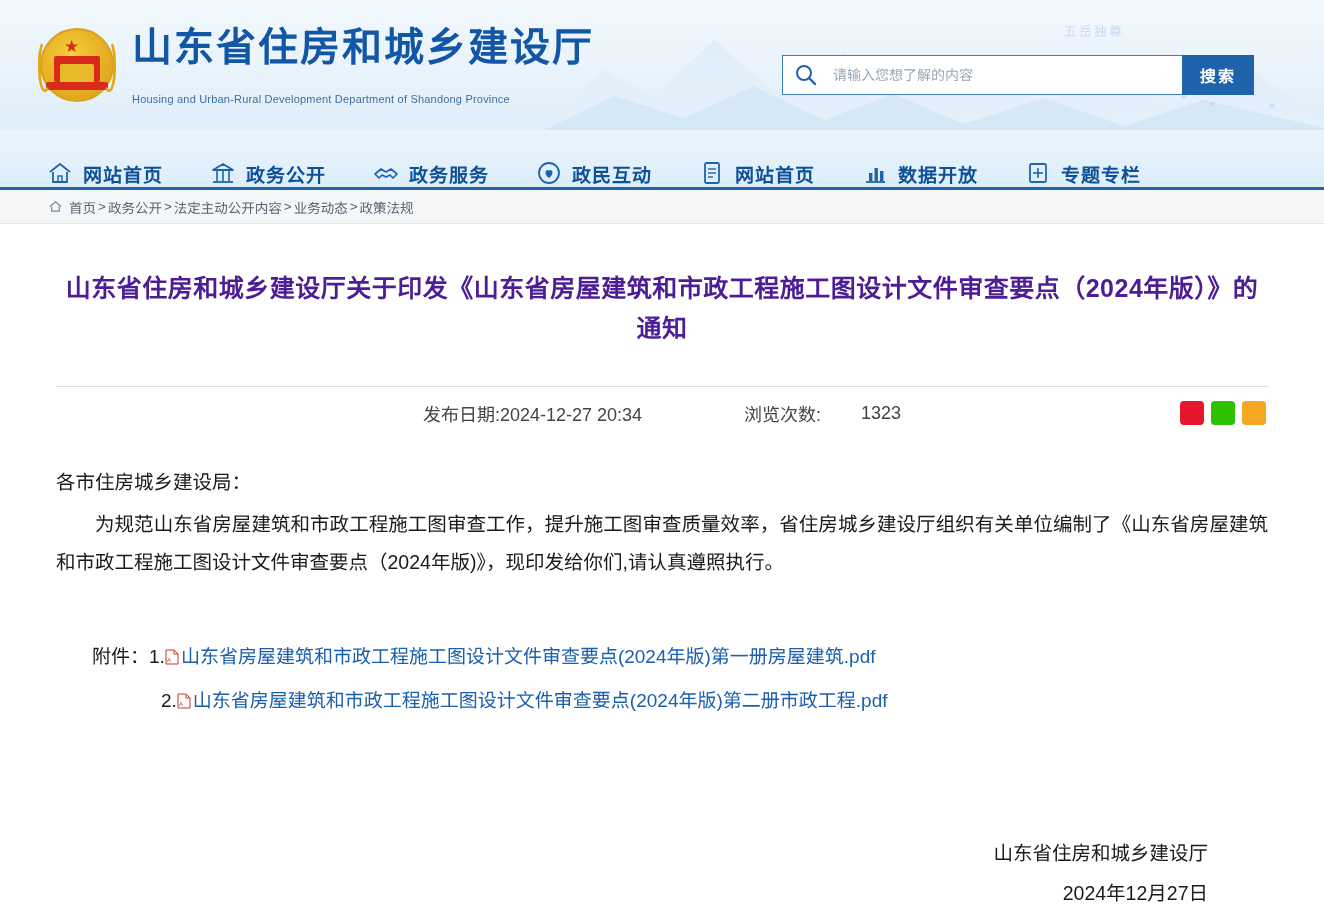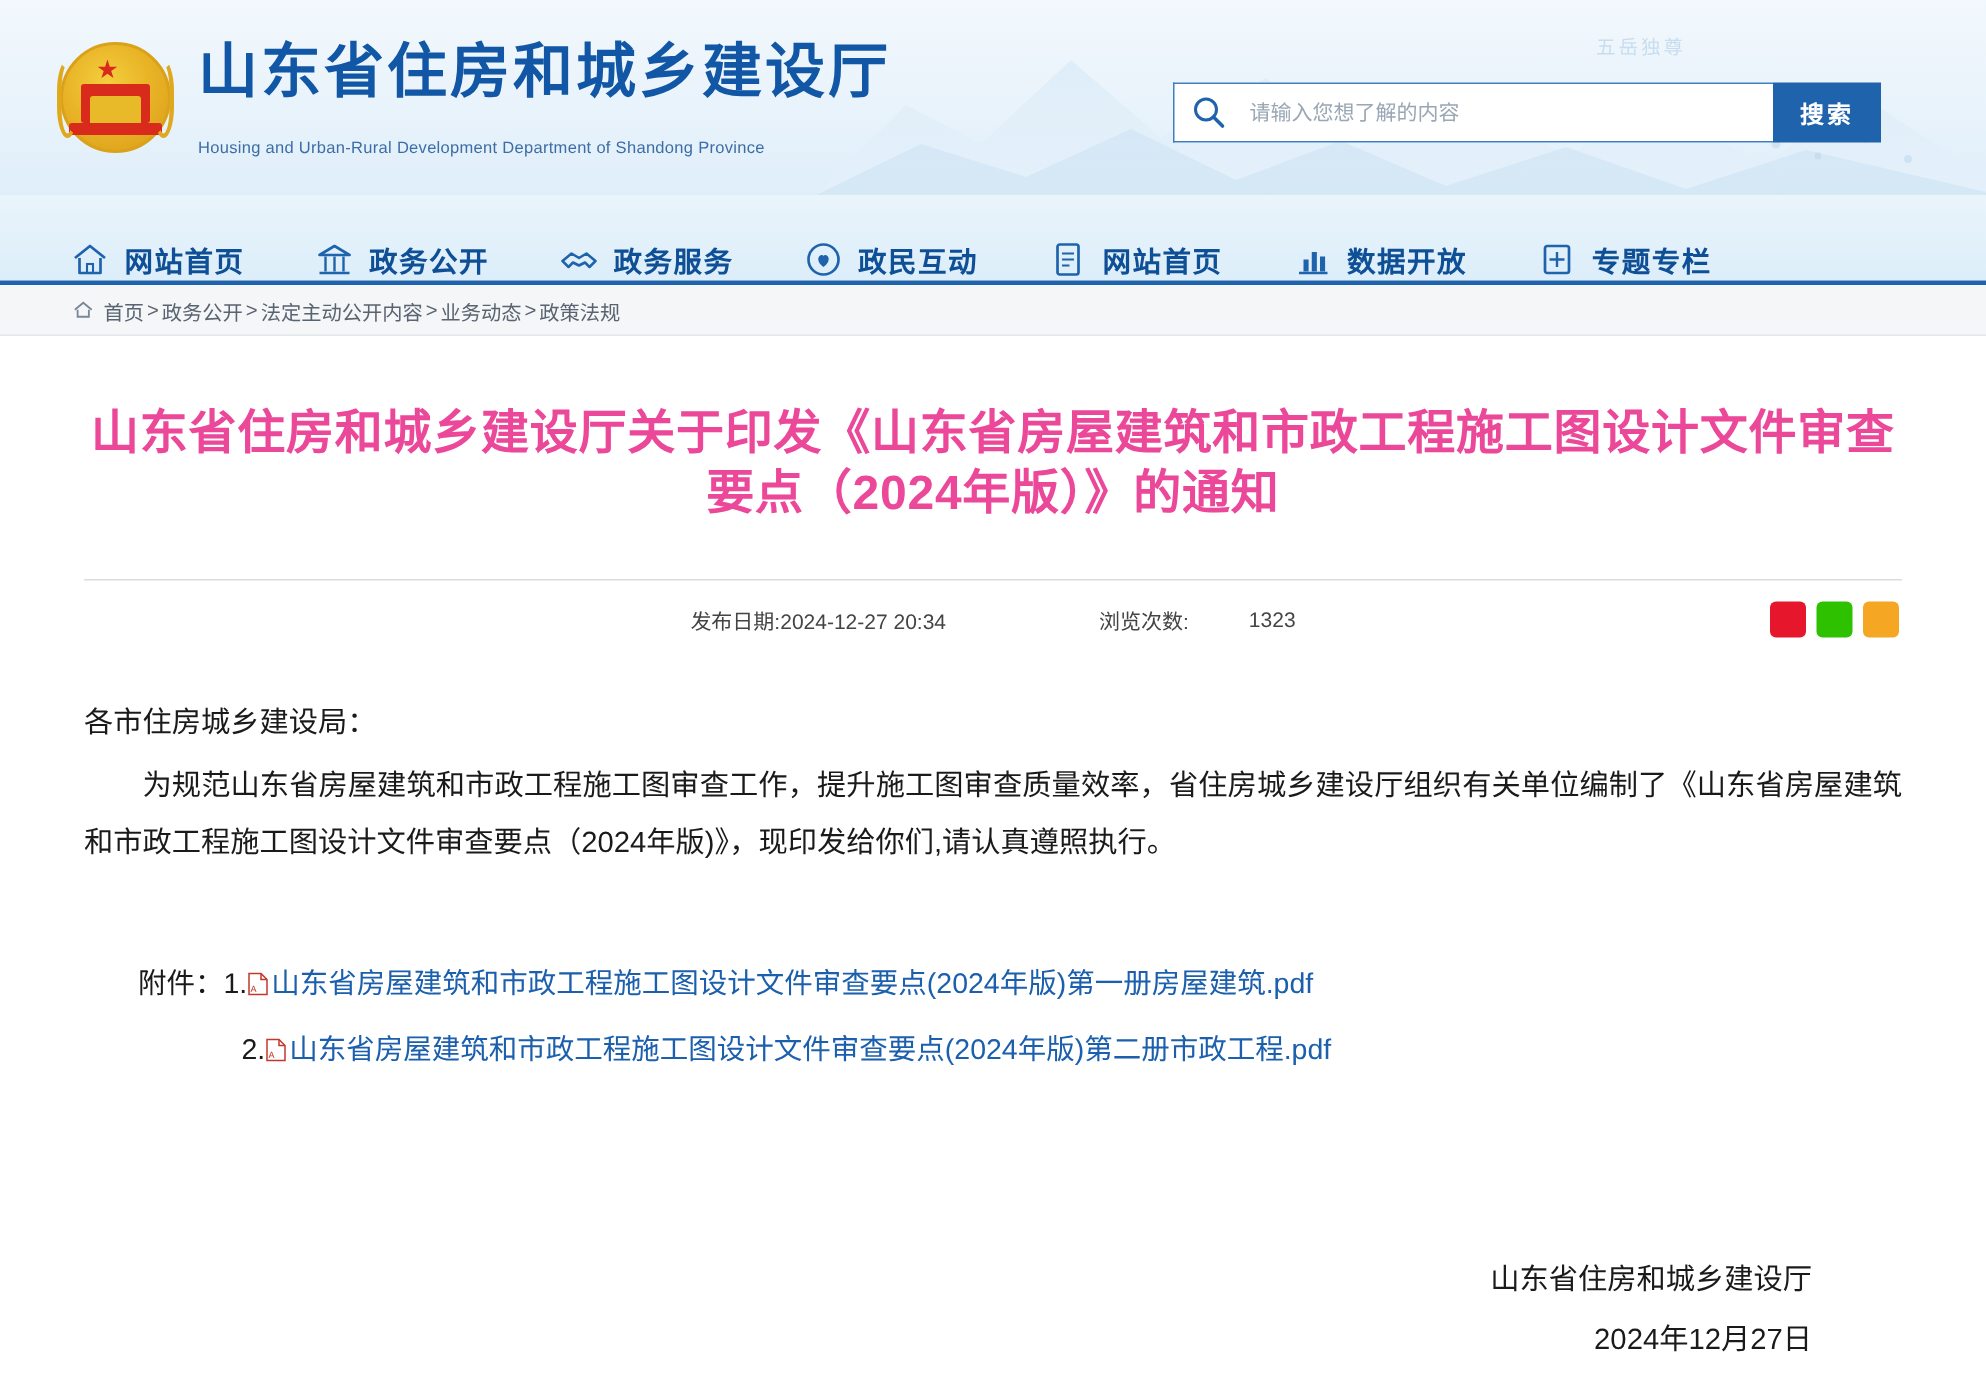--- a/index.html
+++ b/index.html
@@ -191,38 +191,38 @@
   .breadcrumb .home-icon { margin-right: 6px; width: 15px; height: 15px;}
   .breadcrumb a { color: #5a6470; text-decoration: none; }
   .breadcrumb .sep { margin: 0 2px; }
 
   
   .article {
     padding: 0 56px;
   }
   .doc-title {
     margin: 44px 0 0 0;
-    font-size: 32px;
+    font-size: 25px;
     line-height: 40px;
     font-weight: bold;
-    color: #ec4899;
+    color: #4c1d95;
     text-align: center;
     letter-spacing: .5px;
   }
   .meta-divider {
     margin: 38px 0 0 0;
     border-top: 1px solid #d8dde2;
   }
   .meta-row {
     height: 52px;
     display: flex;
     align-items: center;
     justify-content: center;
     position: relative;
-    font-size: 14px;
+    font-size: 18px;
     color: #444;
   }
   .meta-date { }
   .meta-views { margin-left: 102px; }
   .meta-views-count { margin-left: 40px; }
   .share-icons {
     position: absolute;
     right: 2px;
     top: 50%;
     transform: translateY(-50%);

